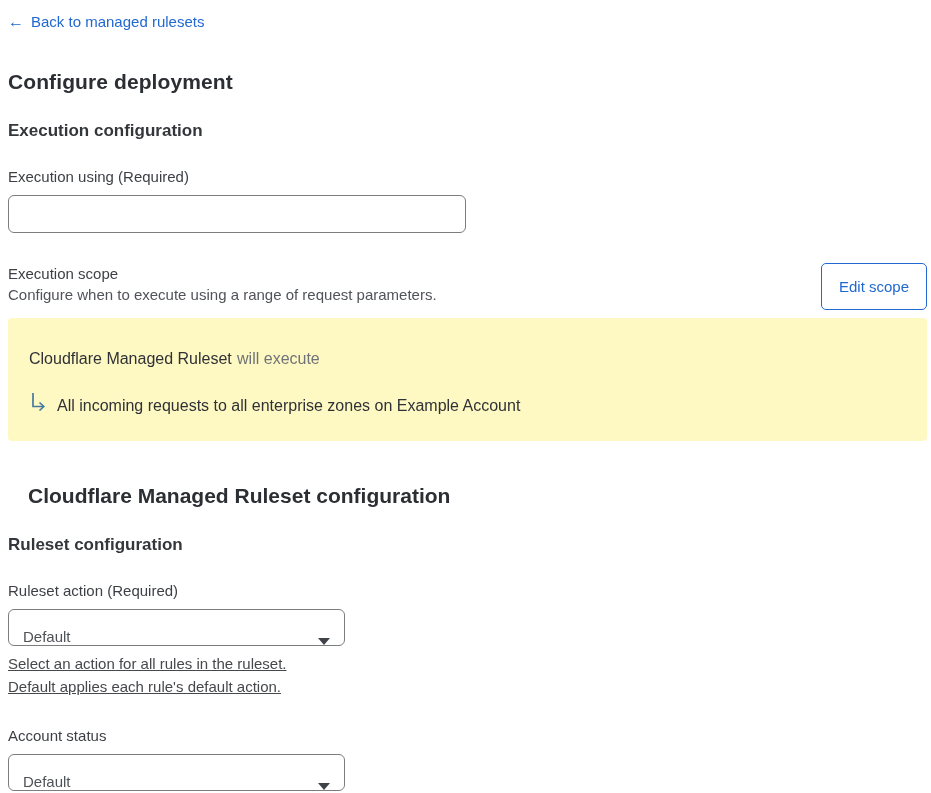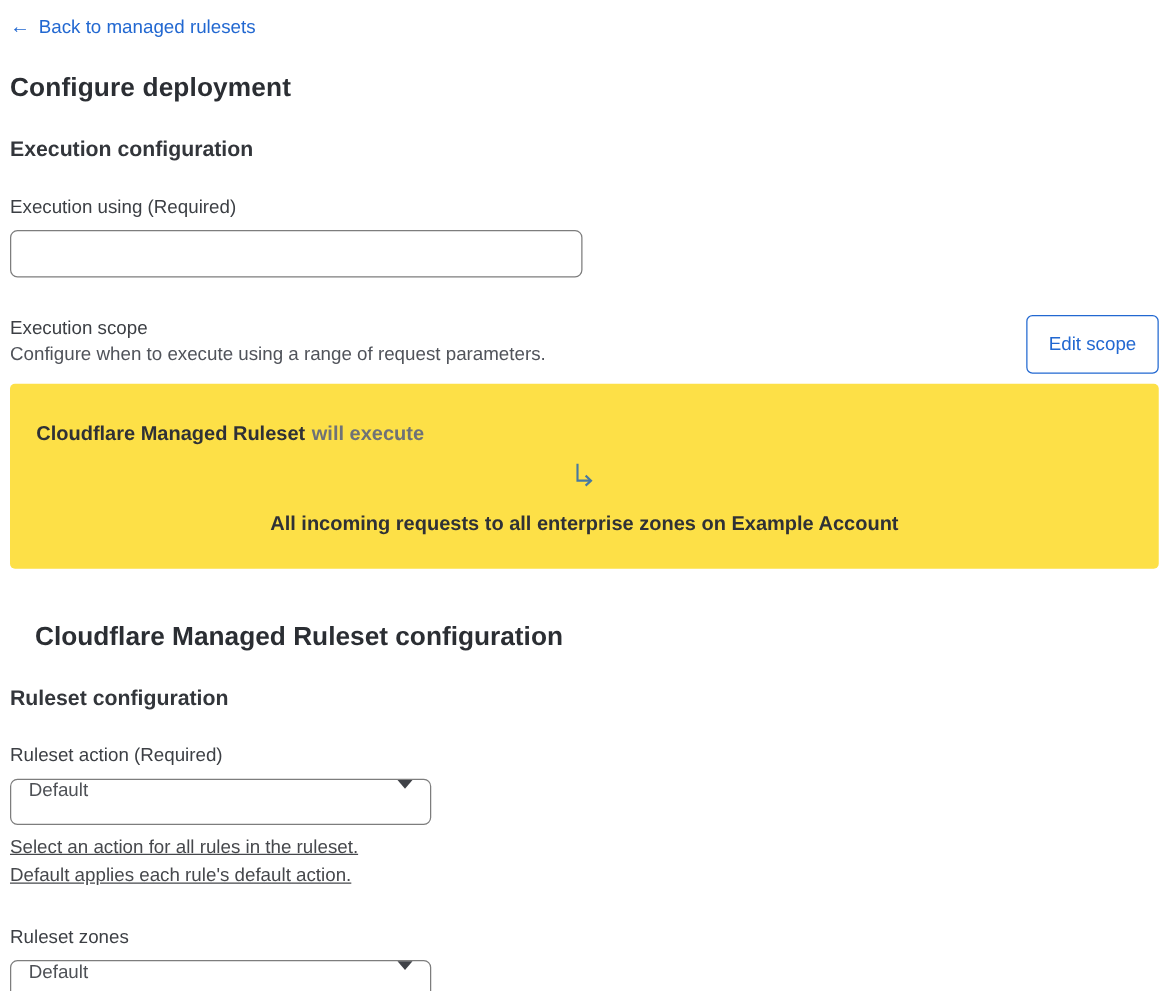--- a/index.html
+++ b/index.html
@@ -24,21 +24,21 @@
     color: #2268d1;
     font-size: 15px;
     line-height: 20px;
     text-decoration: none;
     cursor: pointer;
   }
   .back-arrow { font-size: 16px; line-height: 16px; }
 
   
   h1.page-title {
-    margin-top: 25px;
+    margin-top: 36px;
     font-size: 21px;
     line-height: 27px;
     font-weight: 600;
     color: #2b2e33;
     letter-spacing: 0.1px;
   }
   h2.section-title {
     margin-top: 25px;
     font-size: 17px;
     line-height: 22px;
@@ -107,56 +107,54 @@
     color: #2268d1;
     font-family: "Liberation Sans", sans-serif;
     font-size: 15px;
     cursor: pointer;
   }
 
   
   .scope-panel {
     margin-top: 8px;
     width: 919px;
-    background: #fde047;
+    background: #fef9c3;
     border-radius: 4px;
     padding: 30px 21px 24px 21px;
-    font-weight: bold;
   }
   .scope-panel .line1 {
     font-size: 16px;
     line-height: 21px;
   }
   .ruleset-name { color: #2f3136; }
   .will-execute { color: #6f7277; margin-left: 0.33em; }
   .scope-panel .line2 {
-    margin-top: 11px;
+    margin-top: 22px;
     display: flex;
-    align-items: center;
+    align-items: flex-end;
     gap: 9px;
-    flex-direction: column;
   }
   .branch-arrow-icon { flex: 0 0 auto; margin-top: 1px; }
   .scope-target {
     font-size: 16px;
     line-height: 22px;
     color: #2f3136;
     padding-top: 4px;
   }
 
   
   .dropdown {
     margin-top: 8px;
     width: 337px;
     height: 37px;
     border: 1px solid #7d7d7d;
     border-radius: 6px;
     background: #ffffff;
     display: flex;
-    align-items: flex-start;
+    align-items: flex-end;
     justify-content: space-between;
     padding: 0 14px;
     cursor: pointer;
   }
   .dropdown .value {
     font-size: 15px;
     color: #4e5156;
   }
   .caret {
     width: 0; height: 0;
@@ -220,20 +218,20 @@
   <label class="field-label">Ruleset action (Required)</label>
   <div class="dropdown">
     <span class="value">Default</span>
     <span class="caret"></span>
   </div>
   <div class="help-text">
     <div>Select an action for all rules in the ruleset.</div>
     <div>Default applies each rule's default action.</div>
   </div>
 
-  <label class="field-label" style="margin-top: 28px;">Ruleset zones</label>
+  <label class="field-label" style="margin-top: 28px;">Account status</label>
   <div class="dropdown">
     <span class="value">Default</span>
     <span class="caret"></span>
   </div>
   
 
 </div>
 
 </body></html>

